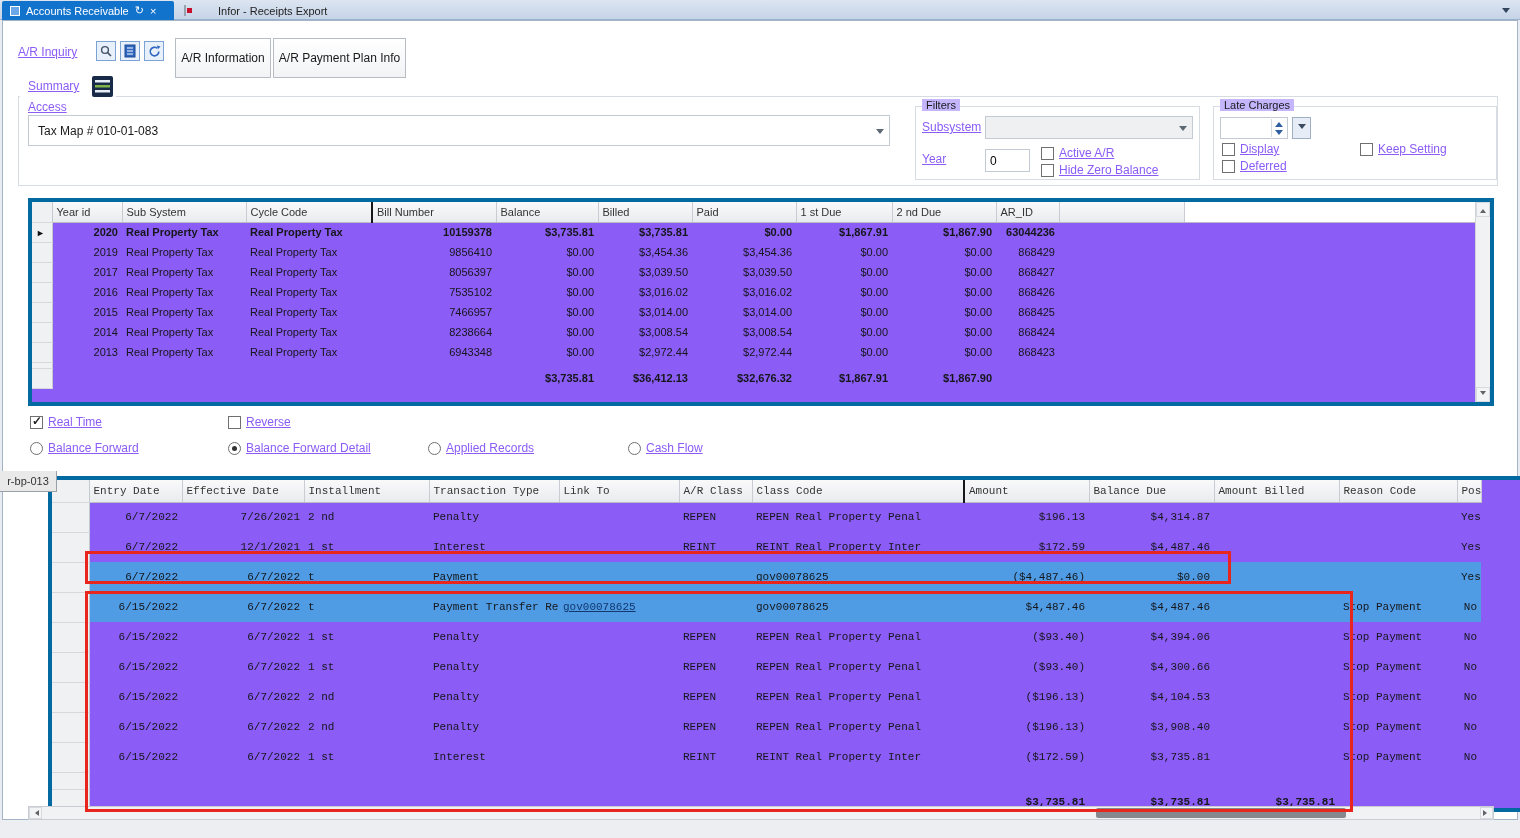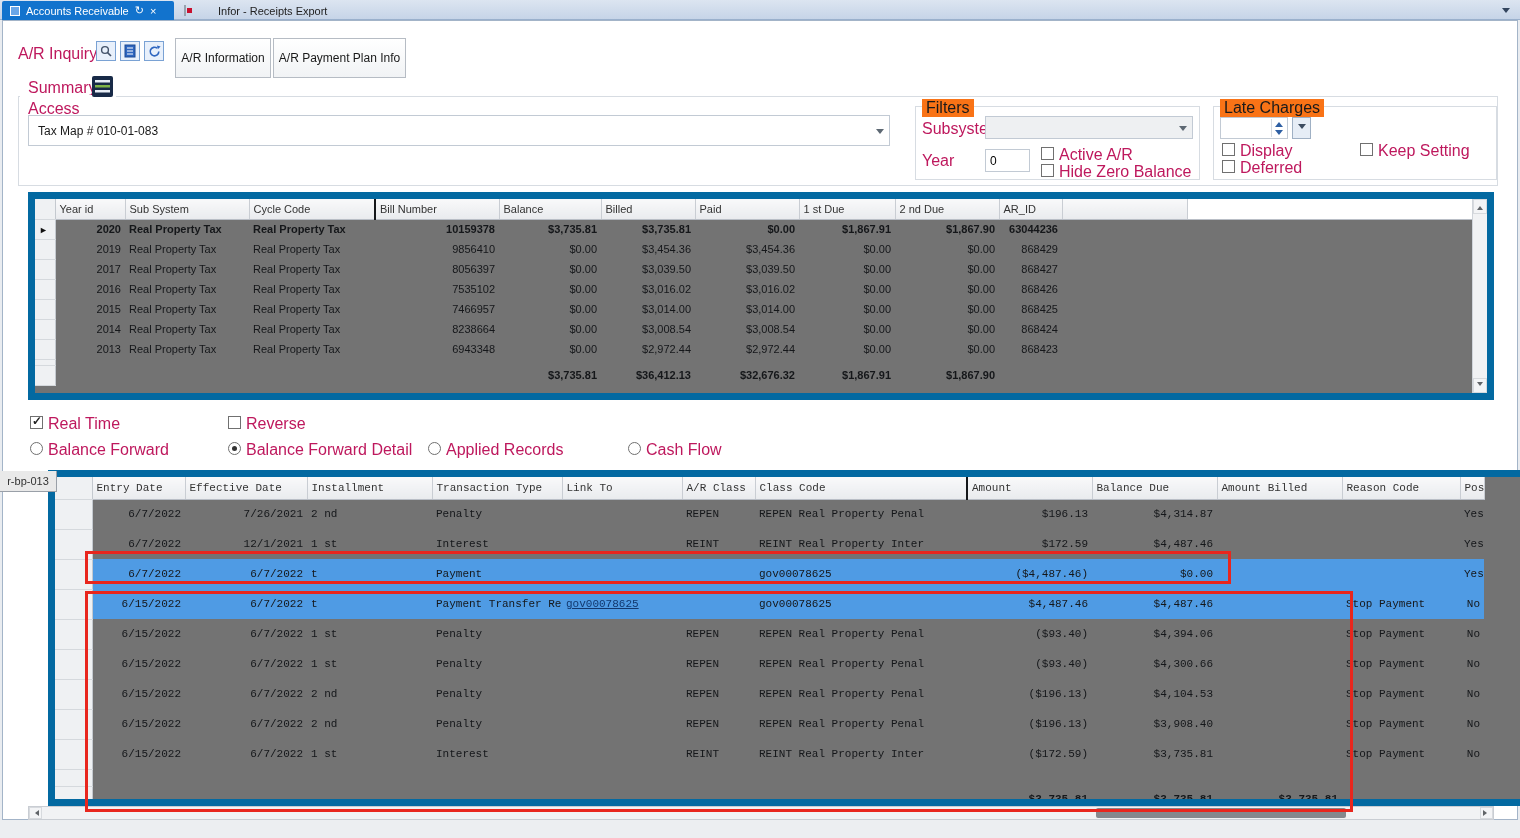--- a/index.html
+++ b/index.html
@@ -19,32 +19,32 @@
   .infor-ic::after { content:""; position:absolute; left:2px; top:2px; width:5px; height:5px; background:#c8102e; }
   .strip-chevron { position:absolute; left:1502px; top:8px; width:0; height:0;
                    border:4px solid transparent; border-top:5px solid #33455e; }
 
   
   #frame { position:absolute; left:2px; top:20px; width:1516px; height:800px;
            background:#fff; border:1px solid #a3b4c8; z-index:0; }
   #bottomstrip { position:absolute; left:0; top:820px; width:1520px; height:18px; background:#eceef1; z-index:1; }
 
   .abs { position:absolute; }
-  .lbl { position:absolute; font-size:16px; color:#be185d; white-space:nowrap; z-index:3; }
+  .lbl { position:absolute; font-size:12px; color:#8b5cf6; white-space:nowrap; z-index:3;text-decoration:underline; }
 
   
   .icbtn { position:absolute; width:20px; height:20px; border:1px solid #7aa2d4; background:#e8f0fb;
            display:flex; align-items:center; justify-content:center; z-index:3; }
   .tab { position:absolute; top:38px; height:40px; border:1px solid #b6bcc4;
          background:linear-gradient(#ffffff,#f1f3f5); display:flex; align-items:center;
          justify-content:center; font-size:12px; z-index:3; }
 
   
   .gbox { position:absolute; border:1px solid #d7dce2; z-index:2; }
-  .gbl  { position:absolute; top:-8px; left:6px; background:#f97316; padding:0 4px; font-size:16px; white-space:nowrap; }
+  .gbl  { position:absolute; top:-8px; left:6px; background:#c4b5fd; padding:0 4px; font-size:11px; white-space:nowrap; }
   .gb-gap { position:absolute; left:20px; top:95px; width:96px; height:3px; background:#fff; z-index:3; }
 
   
   .combo { position:absolute; background:#fff; border:1px solid #c2cad4; z-index:3; display:flex; align-items:center; }
   .combo .cv { padding-left:9px; font-size:12px; overflow:hidden; white-space:nowrap; }
   .combo.dis { background:#eef0f2; }
   .dd { position:absolute; right:5px; top:50%; margin-top:-2px; width:0; height:0;
         border:4px solid transparent; border-top:5px solid #5d6873; }
   .txt { position:absolute; border:1px solid #c2cad4; background:#fff; font-family:"Liberation Sans",sans-serif;
          font-size:12px; padding:0 4px; z-index:3; }
@@ -55,21 +55,21 @@
   .spin { position:absolute; background:#fff; border:1px solid #c2cad4; z-index:3; }
   .spin .sbx { position:absolute; right:1px; top:1px; bottom:1px; width:15px; border-left:1px solid #d4d9df;
                display:flex; flex-direction:column; align-items:center; justify-content:center; gap:3px; }
   .t-up   { width:0; height:0; border:4px solid transparent; border-bottom:5px solid #2e5fa3; }
   .t-down { width:0; height:0; border:4px solid transparent; border-top:5px solid #2e5fa3; }
   .ddbtn { position:absolute; border:1px solid #9fb0c4; background:#e6edf6; z-index:3;
            display:flex; align-items:center; justify-content:center; }
   .ddbtn .dd2 { width:0; height:0; border:4px solid transparent; border-top:5px solid #3c4c60; }
 
   
-  .grid { position:absolute; background:#737373; border:7px solid #0369a1; z-index:2; overflow:hidden; }
+  .grid { position:absolute; background:#8b5cf6; border:4px solid #0369a1; z-index:2; overflow:hidden;margin-top:6px; }
   .grid table { border-collapse:collapse; table-layout:fixed; font-size:11px; color:#15171a; }
   .grid th { font-weight:normal; color:#333; text-align:left; padding:0 4px; white-space:nowrap; overflow:hidden;
              background:linear-gradient(#f9f9fa,#e9ebee); border-right:1px solid #c9cdd3; border-bottom:1px solid #b9bec6; }
   #sgrid th { height:20px; }
   #dgrid th { height:22px; }
   .grid th.plain { background:#fff; border-right:none; }
   .grid th.dk { border-right:2px solid #15171a; }
   .grid td { padding:0 4px; white-space:nowrap; overflow:hidden; }
   #sgrid td { height:20px; }
   #dgrid td { height:30px; }

